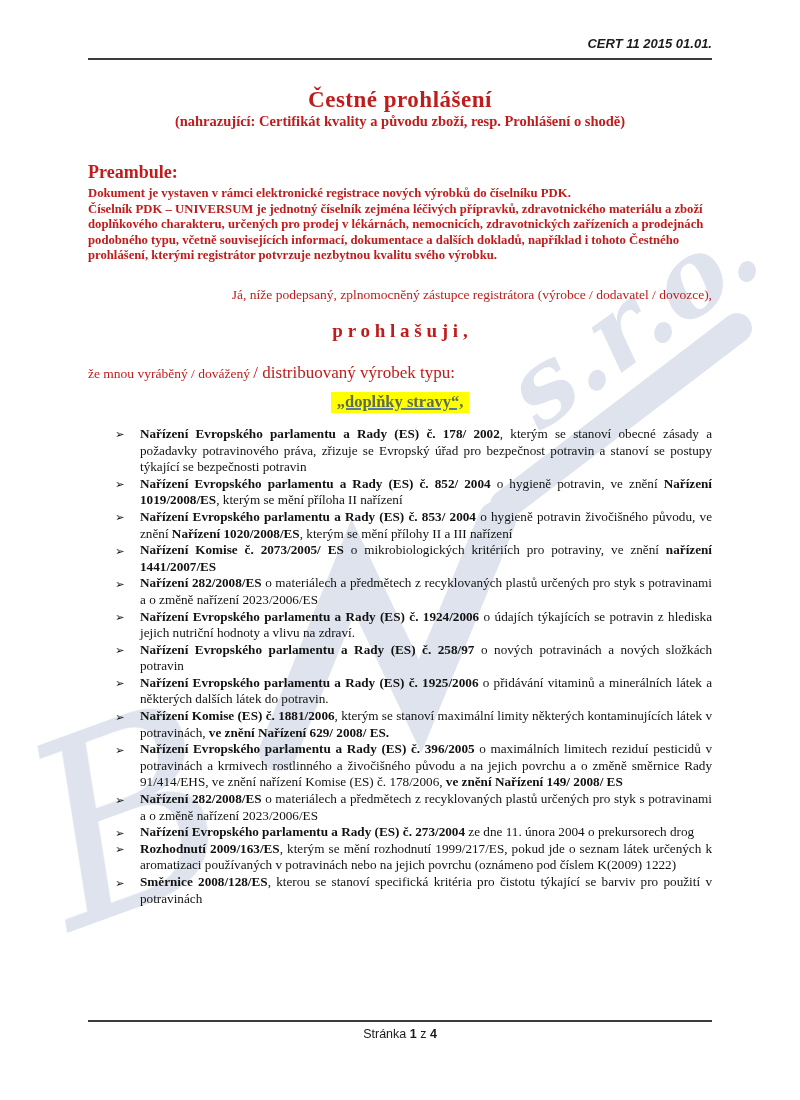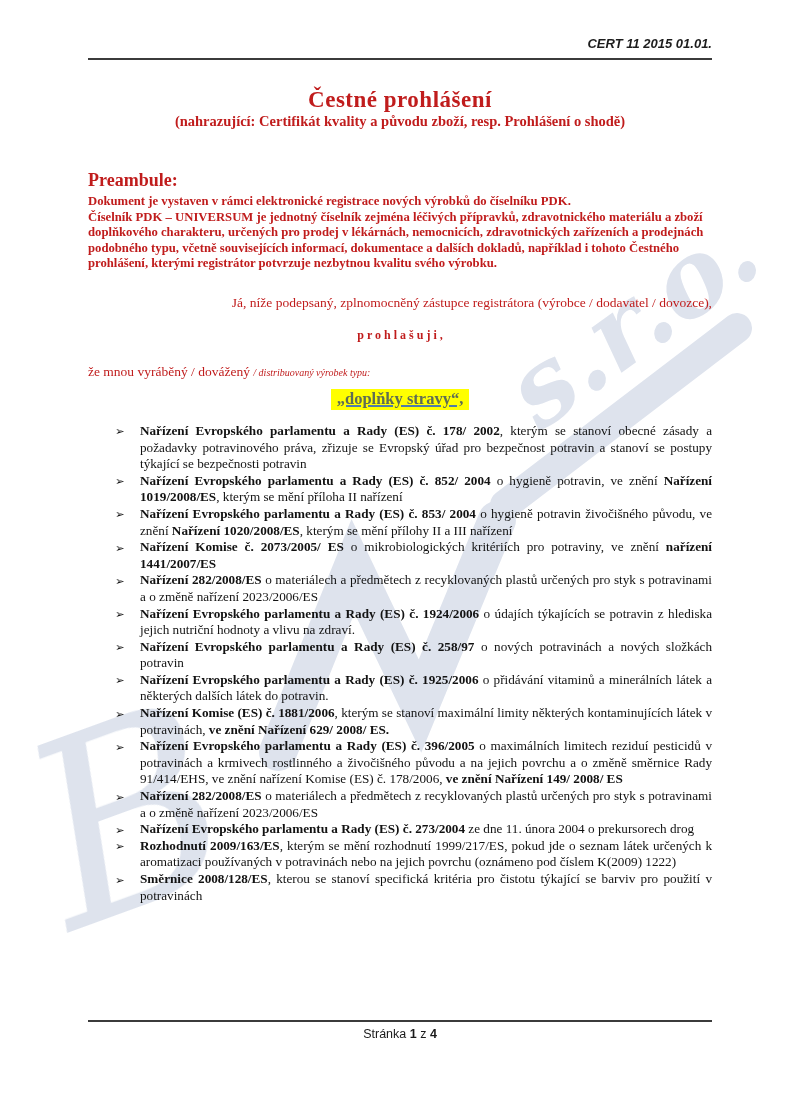--- a/index.html
+++ b/index.html
@@ -18,36 +18,36 @@
   }
   .doc-title{
     margin-top:27px;text-align:center;color:#c01c1c;
     font-weight:bold;font-size:23px;letter-spacing:0.5px;
   }
   .doc-subtitle{
     margin-top:0;text-align:center;color:#c01c1c;
     font-weight:bold;font-size:14.5px;
   }
   .preambule-heading{
-    margin-top:40px;color:#c01c1c;font-weight:bold;font-size:18px;
+    margin-top:32px;color:#c01c1c;font-weight:bold;font-size:18px;
   }
   .preambule-body{margin-top:3px;}
   .preambule-body p{
     margin:0;color:#c01c1c;font-weight:bold;
     font-size:12.7px;line-height:15.6px;
   }
   .intro-line{
     margin-top:23px;text-align:right;color:#c01c1c;font-size:13.5px;
   }
   .verb-line{
     margin-top:17px;text-align:center;color:#c01c1c;
-    font-weight:bold;font-size:12px;
+    font-weight:bold;font-size:19px;
   }
   .product-line{margin-top:21px;color:#c01c1c;font-size:13.5px;}
-  .product-line .small-part{font-size:10px;font-style:italic;}
+  .product-line .small-part{font-size:17px;}
   .product-type-line{margin-top:9px;text-align:center;}
   .highlight{
     display:inline-block;background:#ffff00;padding:0 6px 1px 6px;
     color:#5e6c55;font-weight:bold;font-size:16.5px;
     text-decoration:underline;text-decoration-color:#4f7da8;text-decoration-thickness:2px;
   }
   .following-line{margin-top:15px;color:#161616;font-size:13.2px;}
   .req-list{
     list-style:none;margin:13px 0 0 0;padding:0 0 0 27px;
   }

